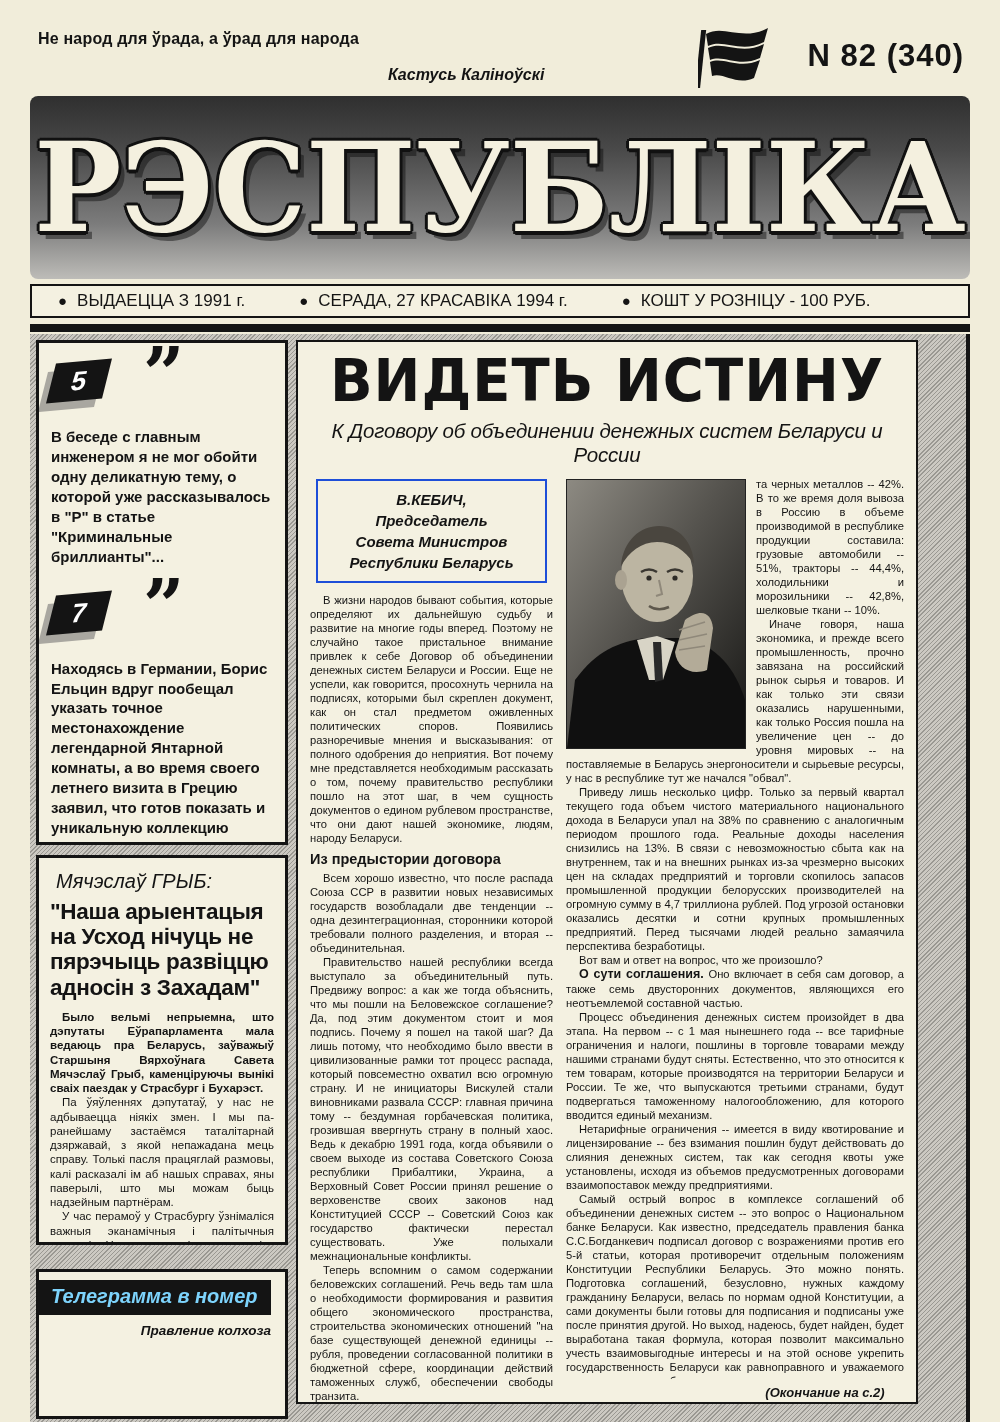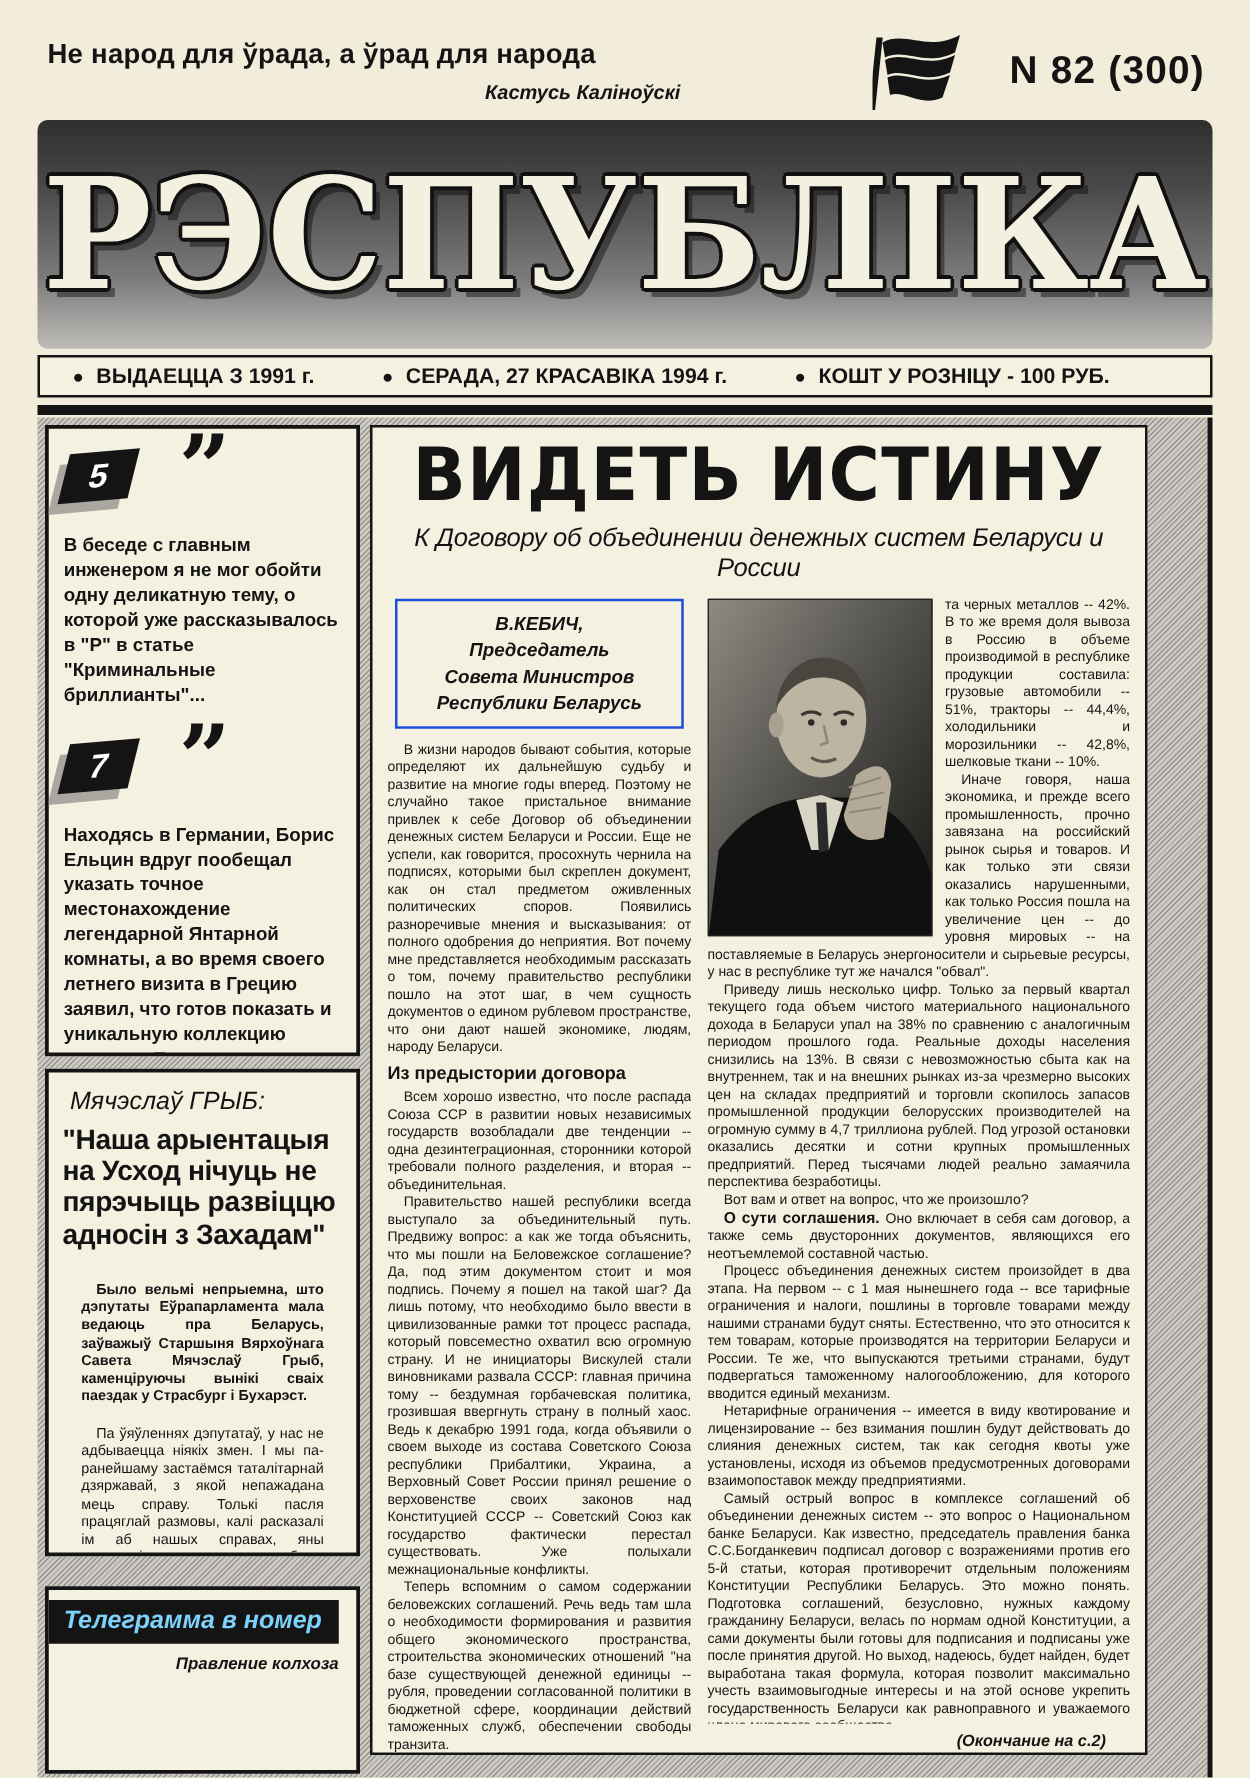--- a/index.html
+++ b/index.html
@@ -4,21 +4,21 @@
 <style>
   html,body{margin:0;padding:0;}
   body{
     width:1000px;height:1422px;overflow:hidden;
     background:#f1edda;color:#141414;
     font-family:"Liberation Sans",sans-serif;
     position:relative;
   }
   
   .top{position:relative;height:96px;}
-  .motto{position:absolute;left:38px;top:30px;font-size:22px;font-weight:bold;letter-spacing:.2px;}
+  .motto{position:absolute;left:38px;top:30px;font-size:16px;font-weight:bold;letter-spacing:.2px;}
   .motto-author{position:absolute;left:388px;top:66px;font-size:16px;font-weight:bold;font-style:italic;}
   .flag{position:absolute;left:698px;top:22px;width:74px;height:70px;}
   .issue{position:absolute;right:36px;top:38px;font-size:31px;font-weight:bold;letter-spacing:1px;}
   
   .mast{
     margin:0 30px;height:183px;border-radius:8px;
     background:linear-gradient(#2f2f2f 0%,#4a4a4a 30%,#7c7c7c 70%,#bdbcb8 100%);
     display:flex;align-items:center;justify-content:center;overflow:hidden;
   }
   .mast-title{
@@ -26,21 +26,21 @@
     font-size:116px;line-height:150px;color:#f4f0df;white-space:nowrap;
     transform:scaleY(1.06);
     text-shadow:3px 0 0 #111,-3px 0 0 #111,0 3px 0 #111,0 -3px 0 #111,
                 2px 2px 0 #111,-2px 2px 0 #111,2px -2px 0 #111,-2px -2px 0 #111,
                 6px 7px 0 rgba(10,10,10,.45);
   }
   
   .datebar{
     margin:5px 30px 0 30px;height:34px;border:2px solid #141414;background:#f4f1e1;
     display:flex;align-items:center;gap:54px;padding-left:26px;
-    font-size:17px;font-weight:bold;white-space:nowrap;box-sizing:border-box;
+    font-size:17px;font-weight:normal;white-space:nowrap;box-sizing:border-box;
   }
   .datebar .dot{font-size:15px;margin-right:10px;}
   .thickrule{margin:6px 30px 0 30px;height:8px;background:#141414;}
   
   .content{
     margin:2px 30px 0 30px;height:1100px;box-sizing:border-box;
     background:repeating-linear-gradient(135deg,#9a9892 0 1px,#ccc9c2 1px 3px);
     border-right:4px solid #141414;border-bottom:10px solid #141414;
     padding:6px;display:flex;gap:8px;
   }
@@ -55,21 +55,21 @@
     transform:skew(-14deg,-5deg);box-shadow:-6px 8px 0 #a9a7a0;
   }
   .qmark{position:absolute;left:92px;top:-26px;font-family:"DejaVu Serif",serif;font-size:72px;font-weight:bold;color:#141414;}
   .qtext{font-size:15px;font-weight:bold;line-height:1.33;}
   .q2{margin-top:22px;}
   
   .gbox{height:390px;padding:10px 11px;margin-bottom:24px;}
   .gkicker{font-size:20px;font-style:italic;margin:2px 0 6px 6px;}
   .ghead{font-size:22.5px;font-weight:bold;line-height:1.12;letter-spacing:-.3px;margin-bottom:10px;}
   .gbody{height:258px;overflow:hidden;font-size:11.5px;line-height:1.24;}
-  .gbody p{margin:15px;text-align:justify;text-indent:12px;}
+  .gbody p{margin:0;text-align:justify;text-indent:12px;}
   .gbody p.lead{font-weight:bold;}
   
   .tbox{height:150px;padding:0 0 6px 0;}
   .thead{background:#141414;color:#7dd3fc;font-size:20px;font-weight:bold;font-style:italic;
          padding:5px 10px 7px 12px;margin:8px 14px 8px 0;}
   .tbody{font-size:12.5px;line-height:1.26;margin:0 10px;text-align:justify;text-indent:12px;}
   .tsig{font-size:13.5px;font-weight:bold;font-style:italic;text-align:right;margin:4px 14px 0 0;line-height:1.25;}
   
   .art{
     flex:1;margin-right:42px;background:#f4f1e1;border:2px solid #141414;
@@ -101,21 +101,21 @@
 
 <div class="top">
   <div class="motto">Не народ для ўрада, а ўрад для народа</div>
   <div class="motto-author">Кастусь  Каліноўскі</div>
   <svg class="flag" viewBox="0 0 74 70" aria-hidden="true">
     <path d="M8,12 C26,2 44,20 70,6 L66,20 C42,32 26,16 10,24 Z" fill="#141414"></path>
     <path d="M10,26 C26,18 42,34 66,22 L62,36 C40,46 26,32 12,38 Z" fill="#141414"></path>
     <path d="M12,40 C26,34 40,48 62,38 L56,56 C38,64 26,50 14,54 Z" fill="#141414"></path>
     <rect x="4" y="8" width="5" height="58" fill="#141414" transform="skewX(-6)"></rect>
   </svg>
-  <div class="issue">N 82 (300)</div>
+  <div class="issue">N 82 (340)</div>
 </div>
 
 <div class="mast">
   <div class="mast-title">РЭСПУБЛІКА</div>
 </div>
 
 <div class="datebar">
   <span><span class="dot">●</span><span>ВЫДАЕЦЦА  З 1991 г.</span></span>
   <span><span class="dot">●</span><span>СЕРАДА,  27 КРАСАВІКА 1994 г.</span></span>
   <span><span class="dot">●</span><span>КОШТ У РОЗНІЦУ - 100 РУБ.</span></span>

